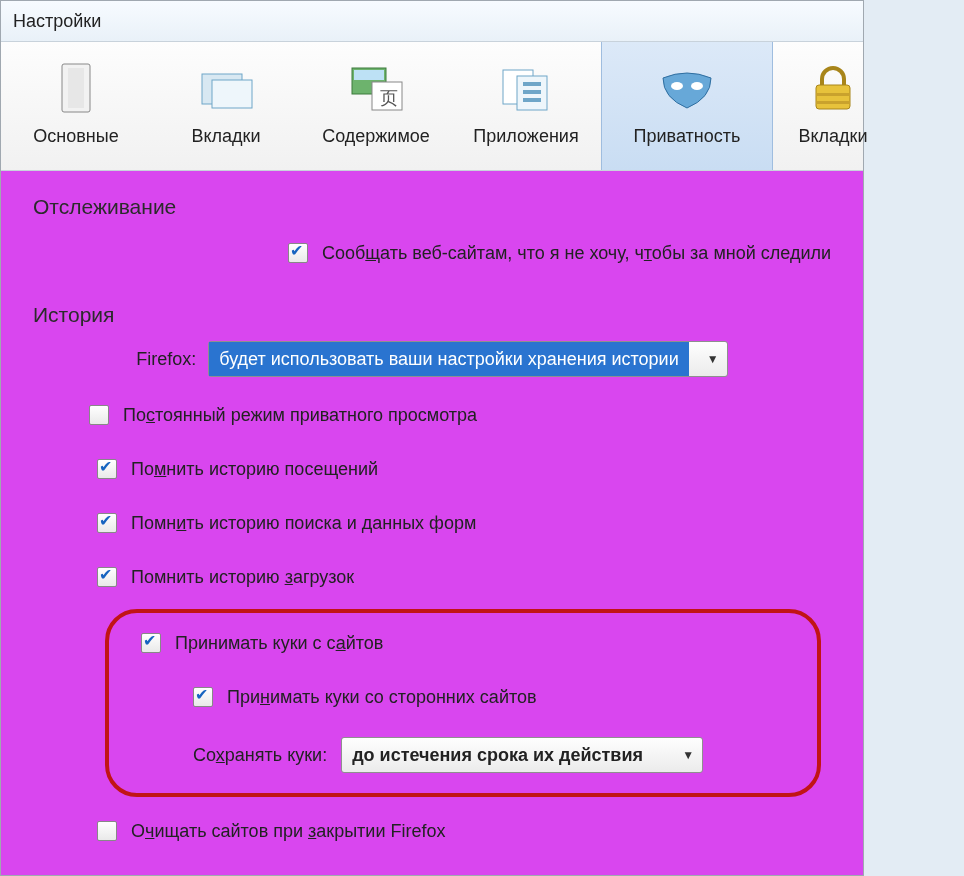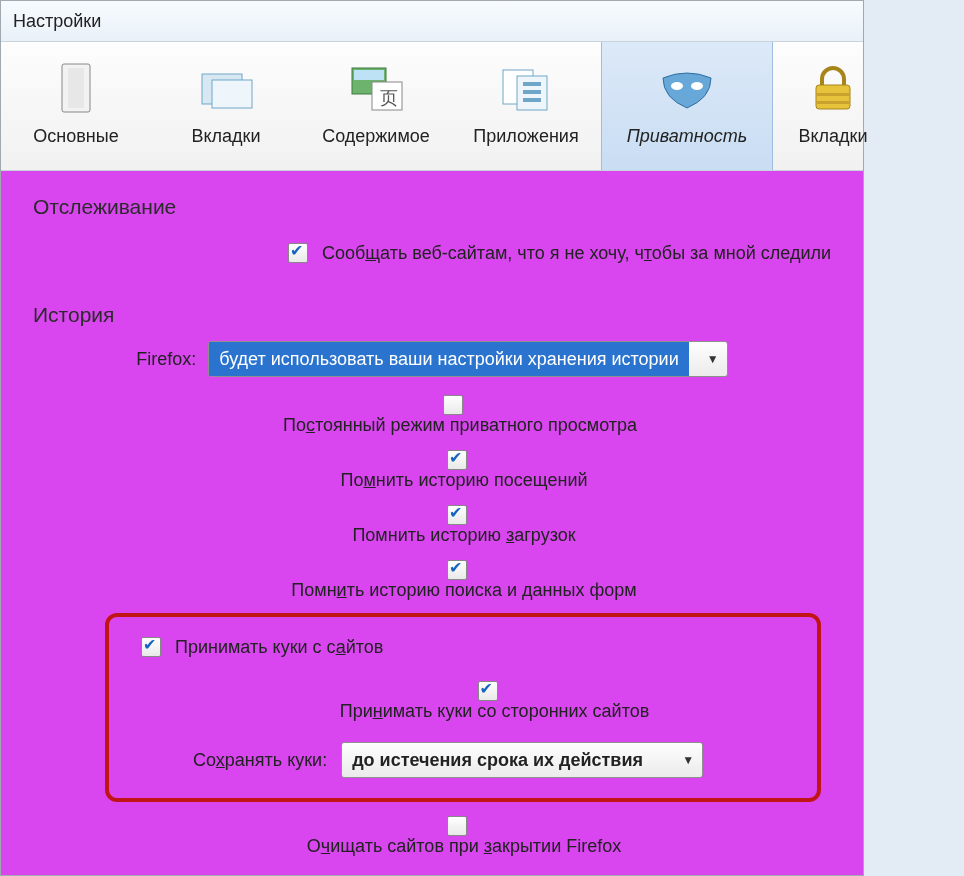--- a/index.html
+++ b/index.html
@@ -42,21 +42,20 @@
     padding-top: 14px;
     cursor: pointer;
     border-right: 0;
   }
   .tool:nth-child(5) { width: 170px; }
   .tool:nth-child(6) { width: 120px; }
   .tool.active {
     background: linear-gradient(#dce9f8, #c9ddf3);
     border-left: 1px solid #9fbddf;
     border-right: 1px solid #9fbddf;
-    font-style: italic;
   }
   .tool .icon-slot {
     height: 64px;
     display: flex;
     align-items: center;
     justify-content: center;
   }
   .tool .label {
     margin-top: 6px;
     font-size: 18px;
@@ -123,24 +122,24 @@
     color: #222;
   }
   .select .sel-arrow {
     width: 28px;
     text-align: center;
     color: #333;
     font-size: 12px;
   }
   .indent-1 { margin-left: 56px; }
   .indent-2 { margin-left: 64px; }
-  .opt-row { margin-top: 14px; flex-direction: column; }
+  .opt-row { margin-top: 14px; }
   .highlight-box {
     border: 4px solid #c11416;
-    border-radius: 12px;
+    border-radius: 32px;
     padding: 10px 21px 18px 0;
     margin-left: 72px;
     margin-right: 10px;
     margin-top: 12px;
   }
   .highlight-box .row { margin-left: 32px; }
   .highlight-box .row.sub { margin-left: 84px; }
   .highlight-box .row.save { margin-left: 84px; margin-top: 18px; }
   .save-label { margin-right: 14px; }
   .under { text-decoration: underline; }
@@ -248,28 +247,28 @@
     <div class="row opt-row indent-2">
       <div class="cb checked"></div>
       <span>
         <span>По</span><span class="under">м</span><span>нить историю посещений</span>
       </span>
     </div>
 
     <div class="row opt-row indent-2">
       <div class="cb checked"></div>
       <span>
-        <span>Помнить историю </span><span class="under">з</span><span>агрузок</span>
+        <span>Помн</span><span class="under">и</span><span>ть историю поиска и данных форм</span>
       </span>
     </div>
 
     <div class="row opt-row indent-2">
       <div class="cb checked"></div>
       <span>
-        <span>Помн</span><span class="under">и</span><span>ть историю поиска и данных форм</span>
+        <span>Помнить историю </span><span class="under">з</span><span>агрузок</span>
       </span>
     </div>
 
     <div class="highlight-box">
       <div class="row">
         <div class="cb checked"></div>
         <span>
           <span>Принимать куки с с</span><span class="under">а</span><span>йтов</span>
         </span>
       </div>

